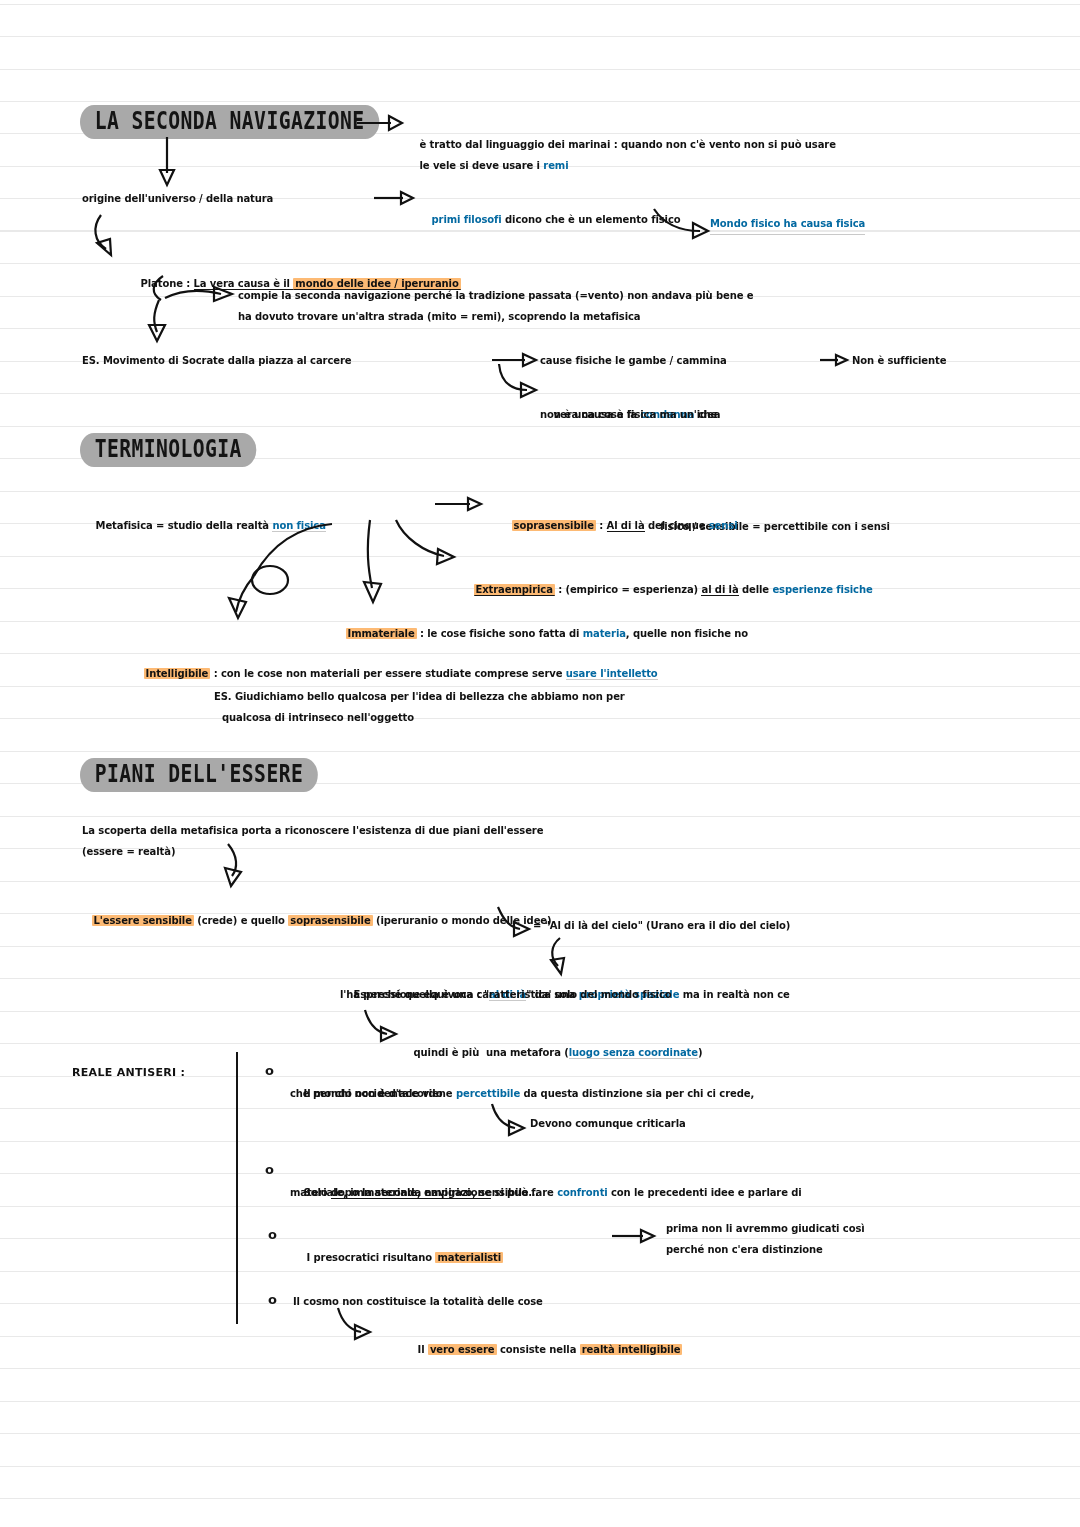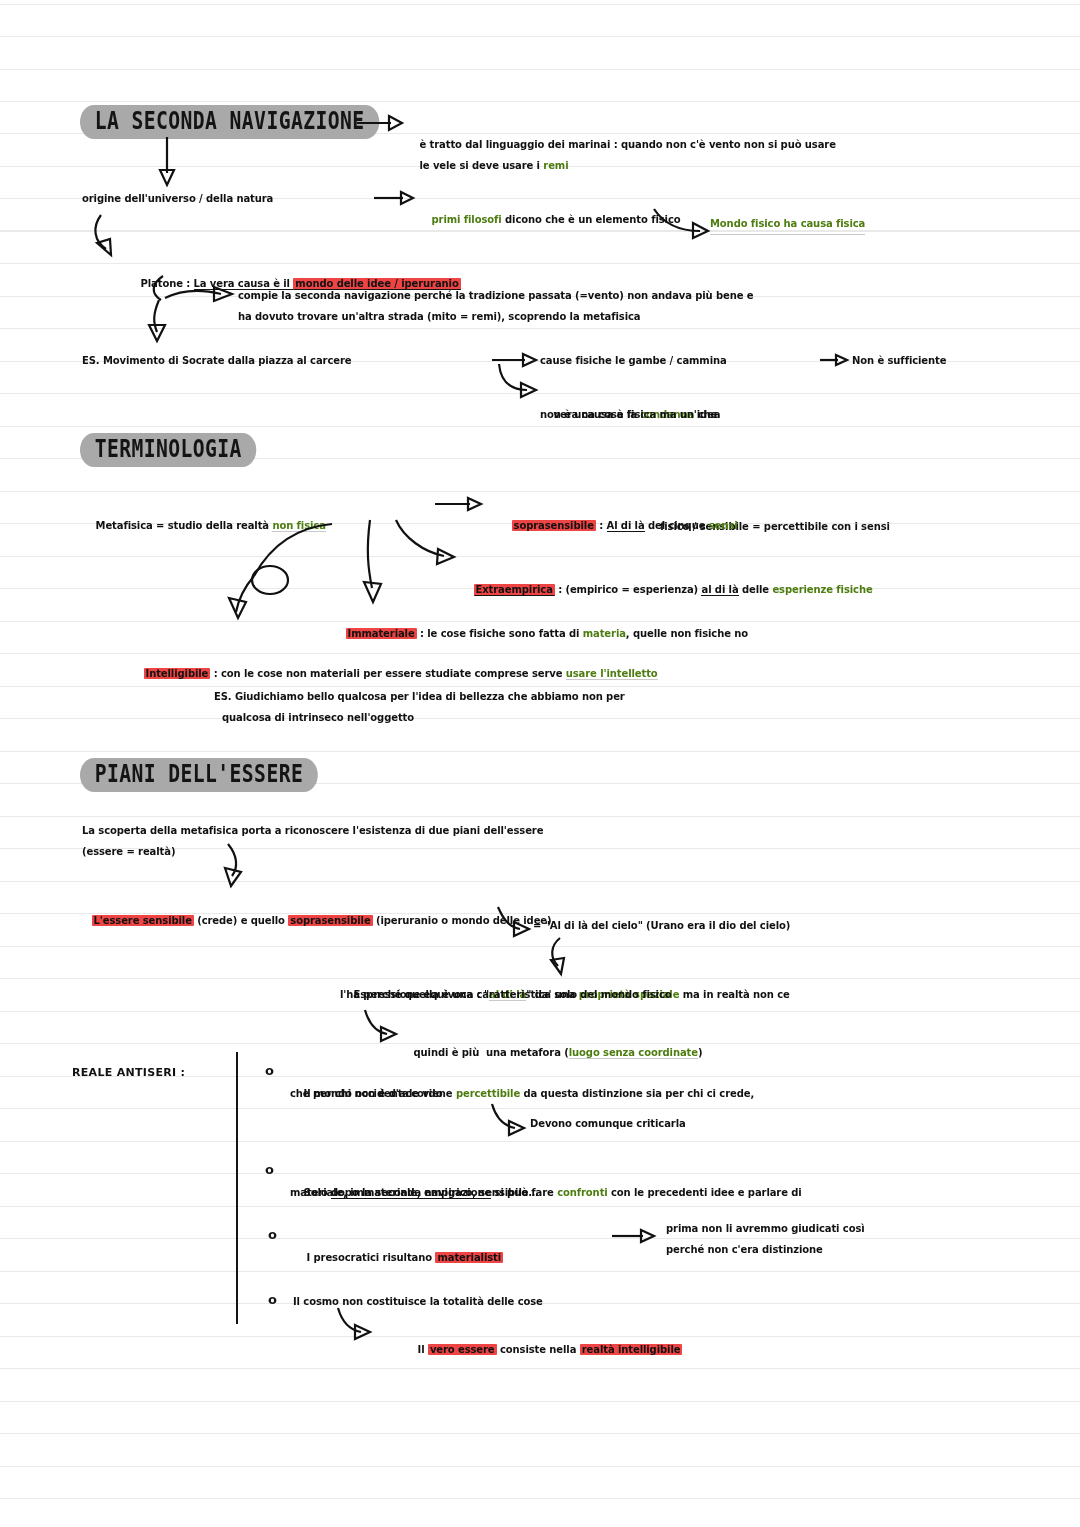--- a/index.html
+++ b/index.html
@@ -31,26 +31,26 @@
     position:absolute;
     font-size:10px;
     line-height:21px;
     letter-spacing:-0.1px;
     color:#111;
     font-weight:700;
     white-space:pre;
   }
   .tx.sm{font-size:11px;}
   
-  .g{color:#4d7c0f;font-weight:700;}
+  .g{color:#0369a1;font-weight:700;}
   .g.u{border-bottom:1.5px solid #c9c9c9;}
   
   .u{border-bottom:1.6px solid #141414;}
   
-  .hl{background:#ef4444;padding:0 2px;border-radius:1px;box-decoration-break:clone;-webkit-box-decoration-break:clone;}
+  .hl{background:#fdba74;padding:0 2px;border-radius:1px;box-decoration-break:clone;-webkit-box-decoration-break:clone;}
   .hl.u{border-bottom:1.6px solid #141414;}
 
   
   .pill{
     position:absolute;
     background:#a9a9a9;
     border-radius:20px;
     padding:2px 18px 4px 18px;
     color:#141414;
     font-family:"DejaVu Sans Mono","Liberation Mono",monospace;

